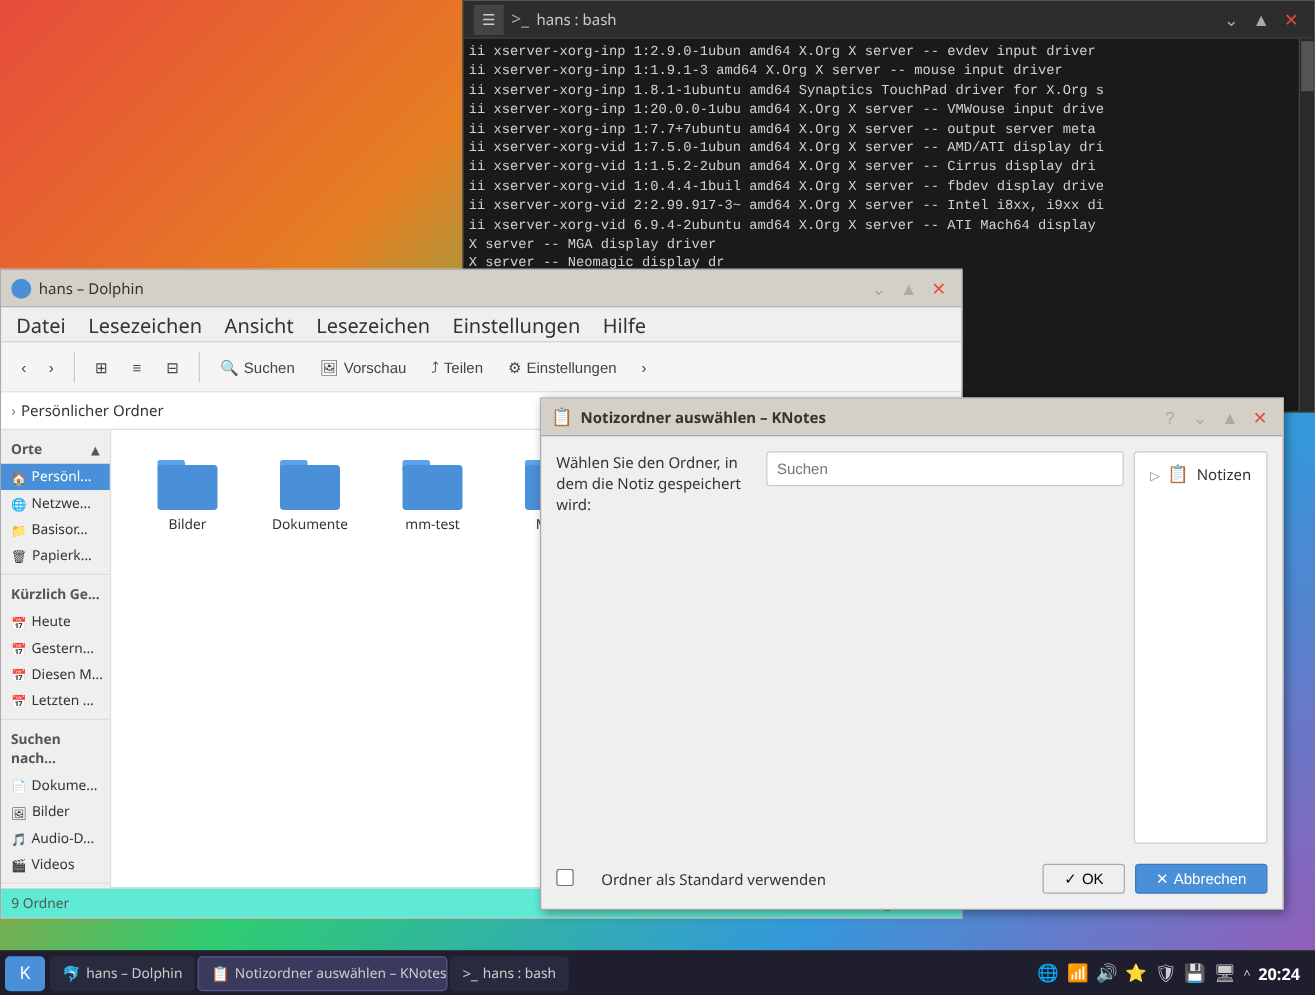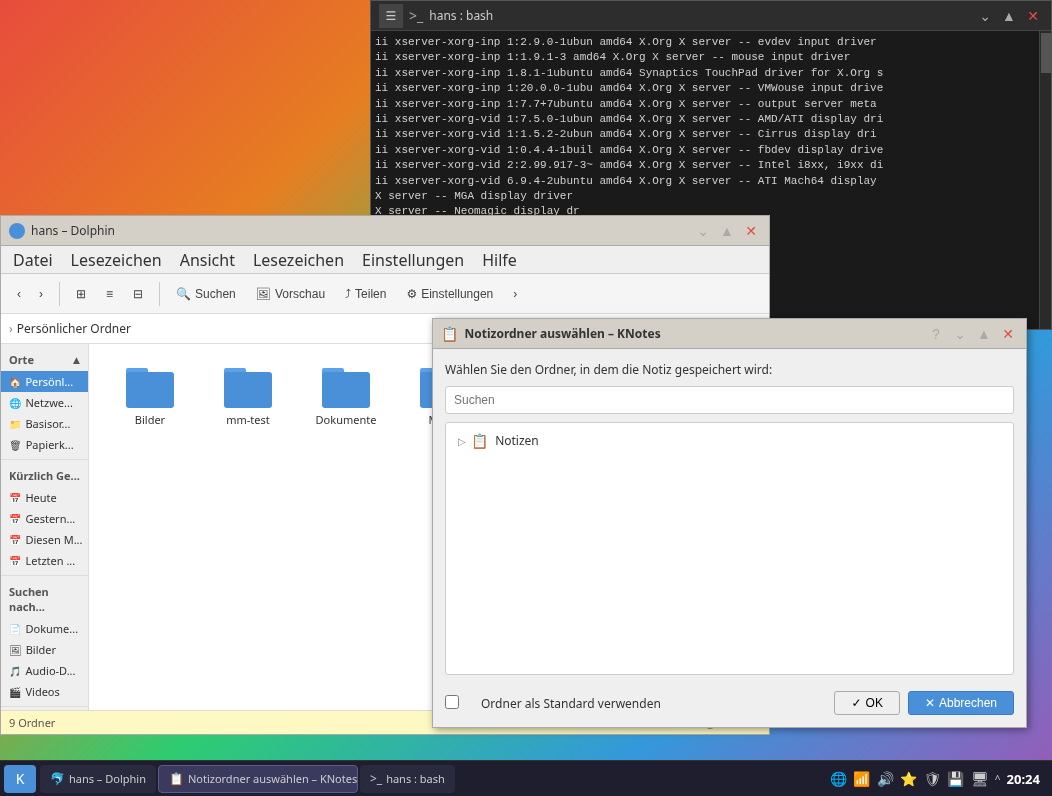--- a/index.html
+++ b/index.html
@@ -113,21 +113,21 @@
     .folder-body {
       width: 48px; height: 36px; background: #4a90d9; border-radius: 3px;
       position: absolute; bottom: 0;
     }
     .folder-tab {
       width: 22px; height: 8px; background: #5ba3e8; border-radius: 2px 2px 0 0;
       position: absolute; top: 0; left: 0;
     }
     .file-label { font-size: 11px; color: #333; text-align: center; margin-top: 4px; word-break: break-word; }
     .dolphin-statusbar {
-      background: #fef9c3; height: 24px; border-top: 1px solid #ddd;
+      background: #5eead4; height: 24px; border-top: 1px solid #ddd;
       display: flex; align-items: center; padding: 0 8px; flex-shrink: 0;
       font-size: 11px; color: #555; justify-content: space-between;
     }
     .statusbar-slider { display: flex; align-items: center; gap: 4px; }
     .slider-track { width: 60px; height: 4px; background: #ccc; border-radius: 2px; }
     .slider-thumb { width: 12px; height: 12px; background: #888; border-radius: 50%; margin-top: -4px; margin-left: 16px; }
 
     
     .knotes-dialog {
       position: absolute; top: 318px; left: 432px; width: 595px; height: 410px;
@@ -135,21 +135,21 @@
       box-shadow: 2px 2px 8px rgba(0,0,0,0.4);
     }
     .knotes-titlebar {
       background: #d4d0c8; height: 30px; display: flex; align-items: center; padding: 0 8px;
       border-bottom: 1px solid #aaa; justify-content: space-between; flex-shrink: 0;
     }
     .knotes-title-left { display: flex; align-items: center; gap: 6px; }
     .knotes-icon { font-size: 14px; }
     .knotes-title-text { color: #333; font-size: 12px; font-weight: bold; }
     .knotes-title-controls { display: flex; gap: 4px; align-items: center; }
-    .knotes-body { flex: 1; padding: 12px; display: flex; flex-direction: column; gap: 8px; }
+    .knotes-body { flex: 1; padding: 12px; display: flex; flex-direction: row; gap: 8px; }
     .knotes-description { font-size: 12px; color: #333; }
     .knotes-search {
       width: 100%; height: 28px; border: 1px solid #ccc; border-radius: 3px;
       padding: 0 8px; font-size: 12px; background: #fff; color: #aaa;
     }
     .knotes-tree {
       flex: 1; border: 1px solid #ccc; background: #fff; border-radius: 3px;
       padding: 4px;
     }
     .tree-item {
@@ -354,28 +354,28 @@
         <div class="folder-tab"></div>
         <div class="folder-body"></div>
       </div>
       <span class="file-label">Bilder</span>
     </div>
         <div class="file-item">
       <div class="file-folder">
         <div class="folder-tab"></div>
         <div class="folder-body"></div>
       </div>
+      <span class="file-label">Dokumente</span>
+    </div>
+        <div class="file-item">
+      <div class="file-folder">
+        <div class="folder-tab"></div>
+        <div class="folder-body"></div>
+      </div>
       <span class="file-label">mm-test</span>
-    </div>
-        <div class="file-item">
-      <div class="file-folder">
-        <div class="folder-tab"></div>
-        <div class="folder-body"></div>
-      </div>
-      <span class="file-label">Dokumente</span>
     </div>
         <div class="file-item">
       <div class="file-folder">
         <div class="folder-tab"></div>
         <div class="folder-body"></div>
       </div>
       <span class="file-label">Musik</span>
     </div>
         <div class="file-item">
       <div class="file-folder">

